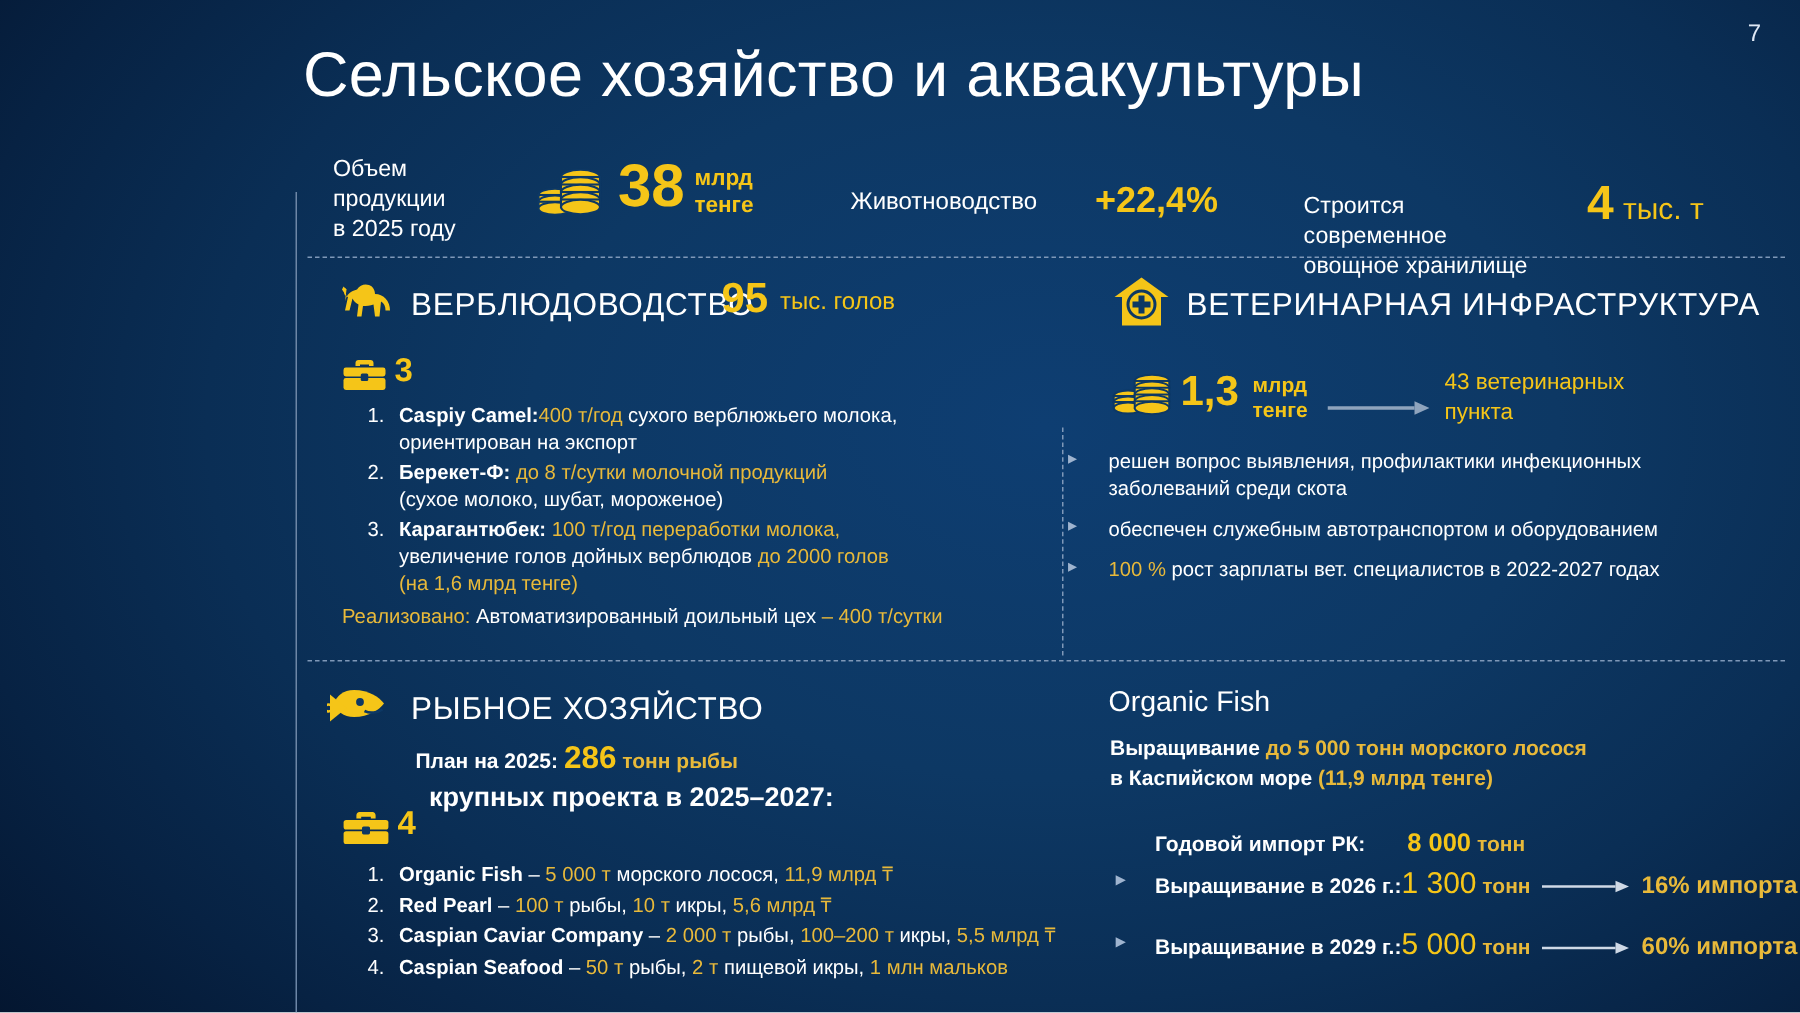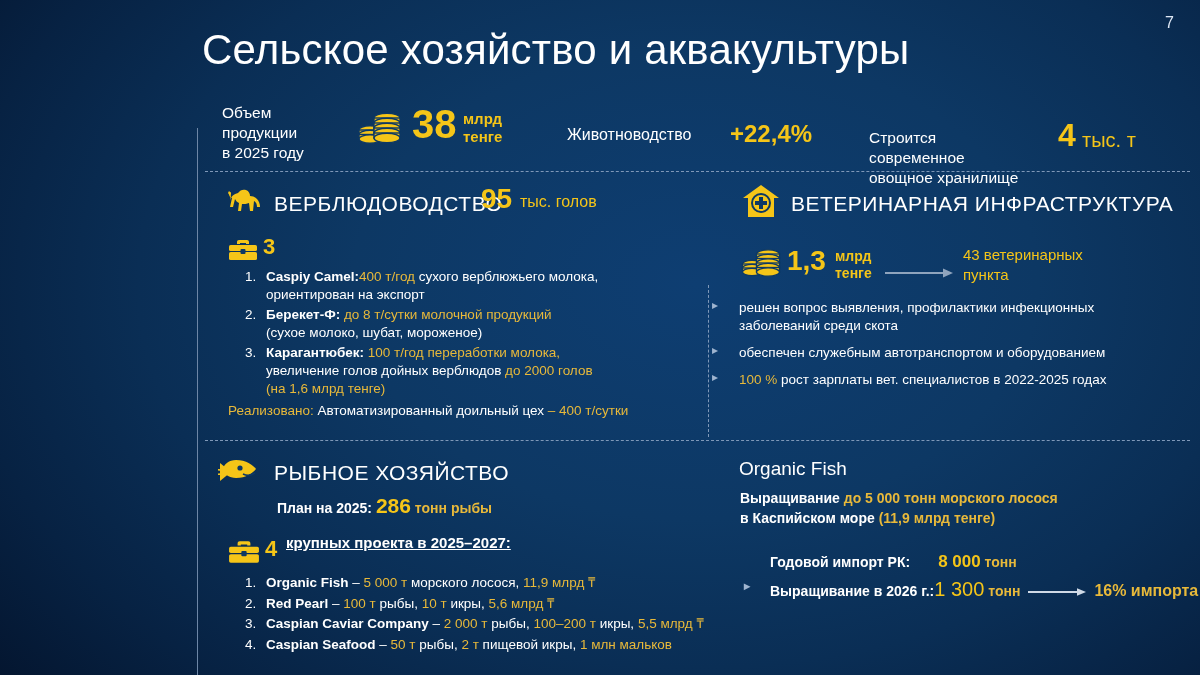--- a/index.html
+++ b/index.html
@@ -129,22 +129,22 @@
   #vet-list { left: 712px; top: 299px; width: 430px; }
   
   #fish-icon { position: absolute; left: 218px; top: 457px; }
   #fish-head { left: 274px; top: 461px; }
   #fish-plan { position: absolute; left: 277px; top: 494px;
                font-size: 14px; font-weight: 700; }
   #fish-plan-num { font-size: 21px; font-weight: 700; color: #f5c518; }
   #case2-icon { position: absolute; left: 228px; top: 539px; }
   #case2-num  { position: absolute; left: 265px; top: 538px;
                 font-size: 22px; font-weight: 700; color: #f5c518; line-height: 1; }
-  #case2-text { position: absolute; left: 286px; top: 534px;
-                font-size: 15px; font-weight: 700; color: #ffffff; text-decoration: underline; }
+  #case2-text { position: absolute; left: 286px; top: 521px;
+                font-size: 18px; font-weight: 700; color: #ffffff; }
   #fish-list { left: 234px; top: 573px; width: 500px; }
   #fish-list li { font-size: 13.5px; line-height: 1.52; margin-bottom: 0; }
   
   #of-head {
     position: absolute; left: 739px; top: 458px;
     font-size: 19px; font-weight: 400; color: #ffffff;
   }
   #of-sub {
     position: absolute; left: 740px; top: 489px;
     font-size: 14px; font-weight: 700; line-height: 1.42;
@@ -303,21 +303,21 @@
     </svg>
   </span>
   <div id="vet-result">
     <div>43 ветеринарных</div>
     <div>пункта</div>
   </div>
 
   <ul class="bul" id="vet-list">
     <li><span class="w">решен вопрос выявления, профилактики инфекционных заболеваний среди скота</span></li>
     <li><span class="w">обеспечен служебным автотранспортом и оборудованием</span></li>
-    <li><span class="y2">100 %</span><span class="w"> рост зарплаты вет. специалистов в 2022-2025 годах</span></li>
+    <li><span class="y2">100 %</span><span class="w"> рост зарплаты вет. специалистов в 2022-2027 годах</span></li>
   </ul>
 
   <span id="fish-icon">
     <svg width="50" height="30" viewBox="0 0 50 30" fill="#f5c518">
       <path d="M18 3c10 0 17 5 20 9-3 4-10 9-20 9-7 0-12-4-13-9 1-5 6-9 13-9z"></path>
       <path d="M2 6 L2 24 L13 15 z"></path>
       <circle cx="22" cy="11" r="2.6" fill="#0d3864"></circle>
       <path d="M25 17c4 2 9 1 12-1" stroke="#0d3864" stroke-width="1.8" fill="none"></path>
       <circle cx="1" cy="15" r="2.3" fill="none" stroke="#f5c518" stroke-width="1.6"></circle>
     </svg>
@@ -365,15 +365,21 @@
     <span class="w">Годовой импорт РК:</span><span id="of-import-num">8 000</span><span class="y2"> тонн</span>
   </div>
 
   <ul class="bul2">
     <li>
       <span class="w">Выращивание в 2026 г.:</span><span class="num-em">1 300</span><span class="y2"> тонн</span><span class="arrow-inline"><svg width="58" height="10" viewBox="0 0 58 10">
             <line x1="0" y1="5" x2="49" y2="5" stroke="#cfd9e6" stroke-width="1.8"></line>
             <path d="M49 1.2 L58 5 L49 8.8 z" fill="#cfd9e6"></path>
           </svg></span><span class="y2" style="font-size:16px">16% импорта</span>
     </li>
+    <li>
+      <span class="w">Выращивание в 2029 г.:</span><span class="num-em">5 000</span><span class="y2"> тонн</span><span class="arrow-inline"><svg width="58" height="10" viewBox="0 0 58 10">
+            <line x1="0" y1="5" x2="49" y2="5" stroke="#cfd9e6" stroke-width="1.8"></line>
+            <path d="M49 1.2 L58 5 L49 8.8 z" fill="#cfd9e6"></path>
+          </svg></span><span class="y2" style="font-size:16px">60% импорта</span>
+    </li>
   </ul>
 
 </div>
 
 </body></html>

